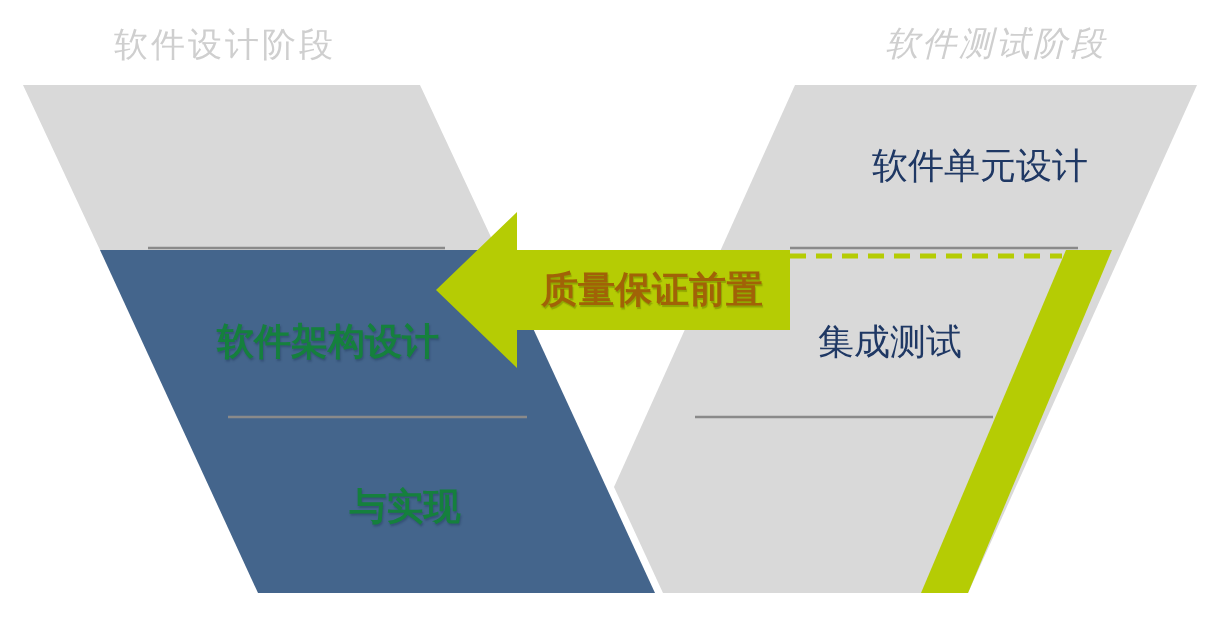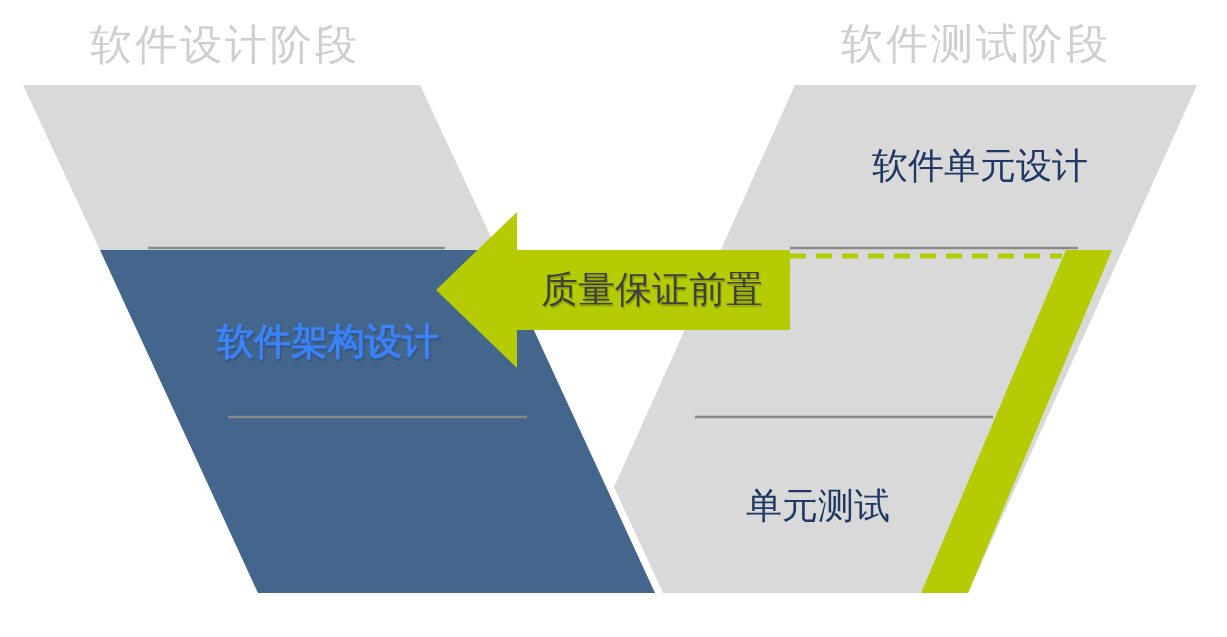--- a/index.html
+++ b/index.html
@@ -12,39 +12,39 @@
   }
   .canvas svg { position:absolute; left:0; top:0; }
   .lbl {
     position:absolute;
     transform:translate(-50%,-50%);
     white-space:nowrap;
     text-align:center;
     line-height:1.15;
   }
   .phase-title {
-    font-size:42px;
+    font-size:34px;
     color:#cfcfcf;
     letter-spacing:3px;
   }
   .navy-label {
     font-size:36px;
     color:#1f3864;
   }
   .white-bold-label {
     font-size:37px;
-    color:#3b82f6;
+    color:#15803d;
     font-weight:bold;
     text-shadow:1px 2px 2px rgba(20,40,70,0.30);
   }
   .two-line { line-height:43px; }
   .arrow-label {
     font-size:37px;
-    color:#404040;
-    font-weight:normal;
+    color:#a16207;
+    font-weight:bold;
     text-shadow:1px 2px 1px rgba(100,115,0,0.45);
   }
 </style>
 </head>
 <body>
 
 <div class="canvas">
 
   <svg width="1227" height="637" viewBox="0 0 1227 637">
 
@@ -60,24 +60,25 @@
     <line x1="228" y1="417" x2="527" y2="417" stroke-width="2.5" stroke="#8a8a8a"></line>
     <line x1="790" y1="248" x2="1078" y2="248" stroke-width="2.5" stroke="#8a8a8a"></line>
     <line x1="695" y1="417" x2="993" y2="417" stroke-width="2.5" stroke="#8a8a8a"></line>
 
     <line x1="790" y1="256" x2="1062" y2="256" stroke-width="5" stroke-dasharray="16,10" stroke="#b5cc04"></line>
 
     <polygon points="436,290 517,212 517,250 790,250 790,330 517,330 517,368" fill="#b5cc04"></polygon>
   </svg>
 
   <div class="lbl phase-title" style="left:225px; top:45px;">软件设计阶段</div>
-  <div class="lbl phase-title" style="left:976px; top:44px;">软件测试阶段</div>
+  <div class="lbl phase-title" style="left:996px; top:44px;font-style:italic;">软件测试阶段</div>
 
   <div class="lbl white-bold-label" style="left:328px; top:342px;">软件架构设计</div>
   <div class="lbl white-bold-label two-line" style="left:405px; top:506px;">
+    <div>与实现</div>
   </div>
 
   <div class="lbl navy-label" style="left:980px; top:166px;">软件单元设计</div>
-  <div class="lbl navy-label" style="left:818px; top:506px;">单元测试</div>
+  <div class="lbl navy-label" style="left:890px; top:342px;">集成测试</div>
 
   <div class="lbl arrow-label" style="left:652px; top:290px;">质量保证前置</div>
 
 </div>
 
 </body></html>

